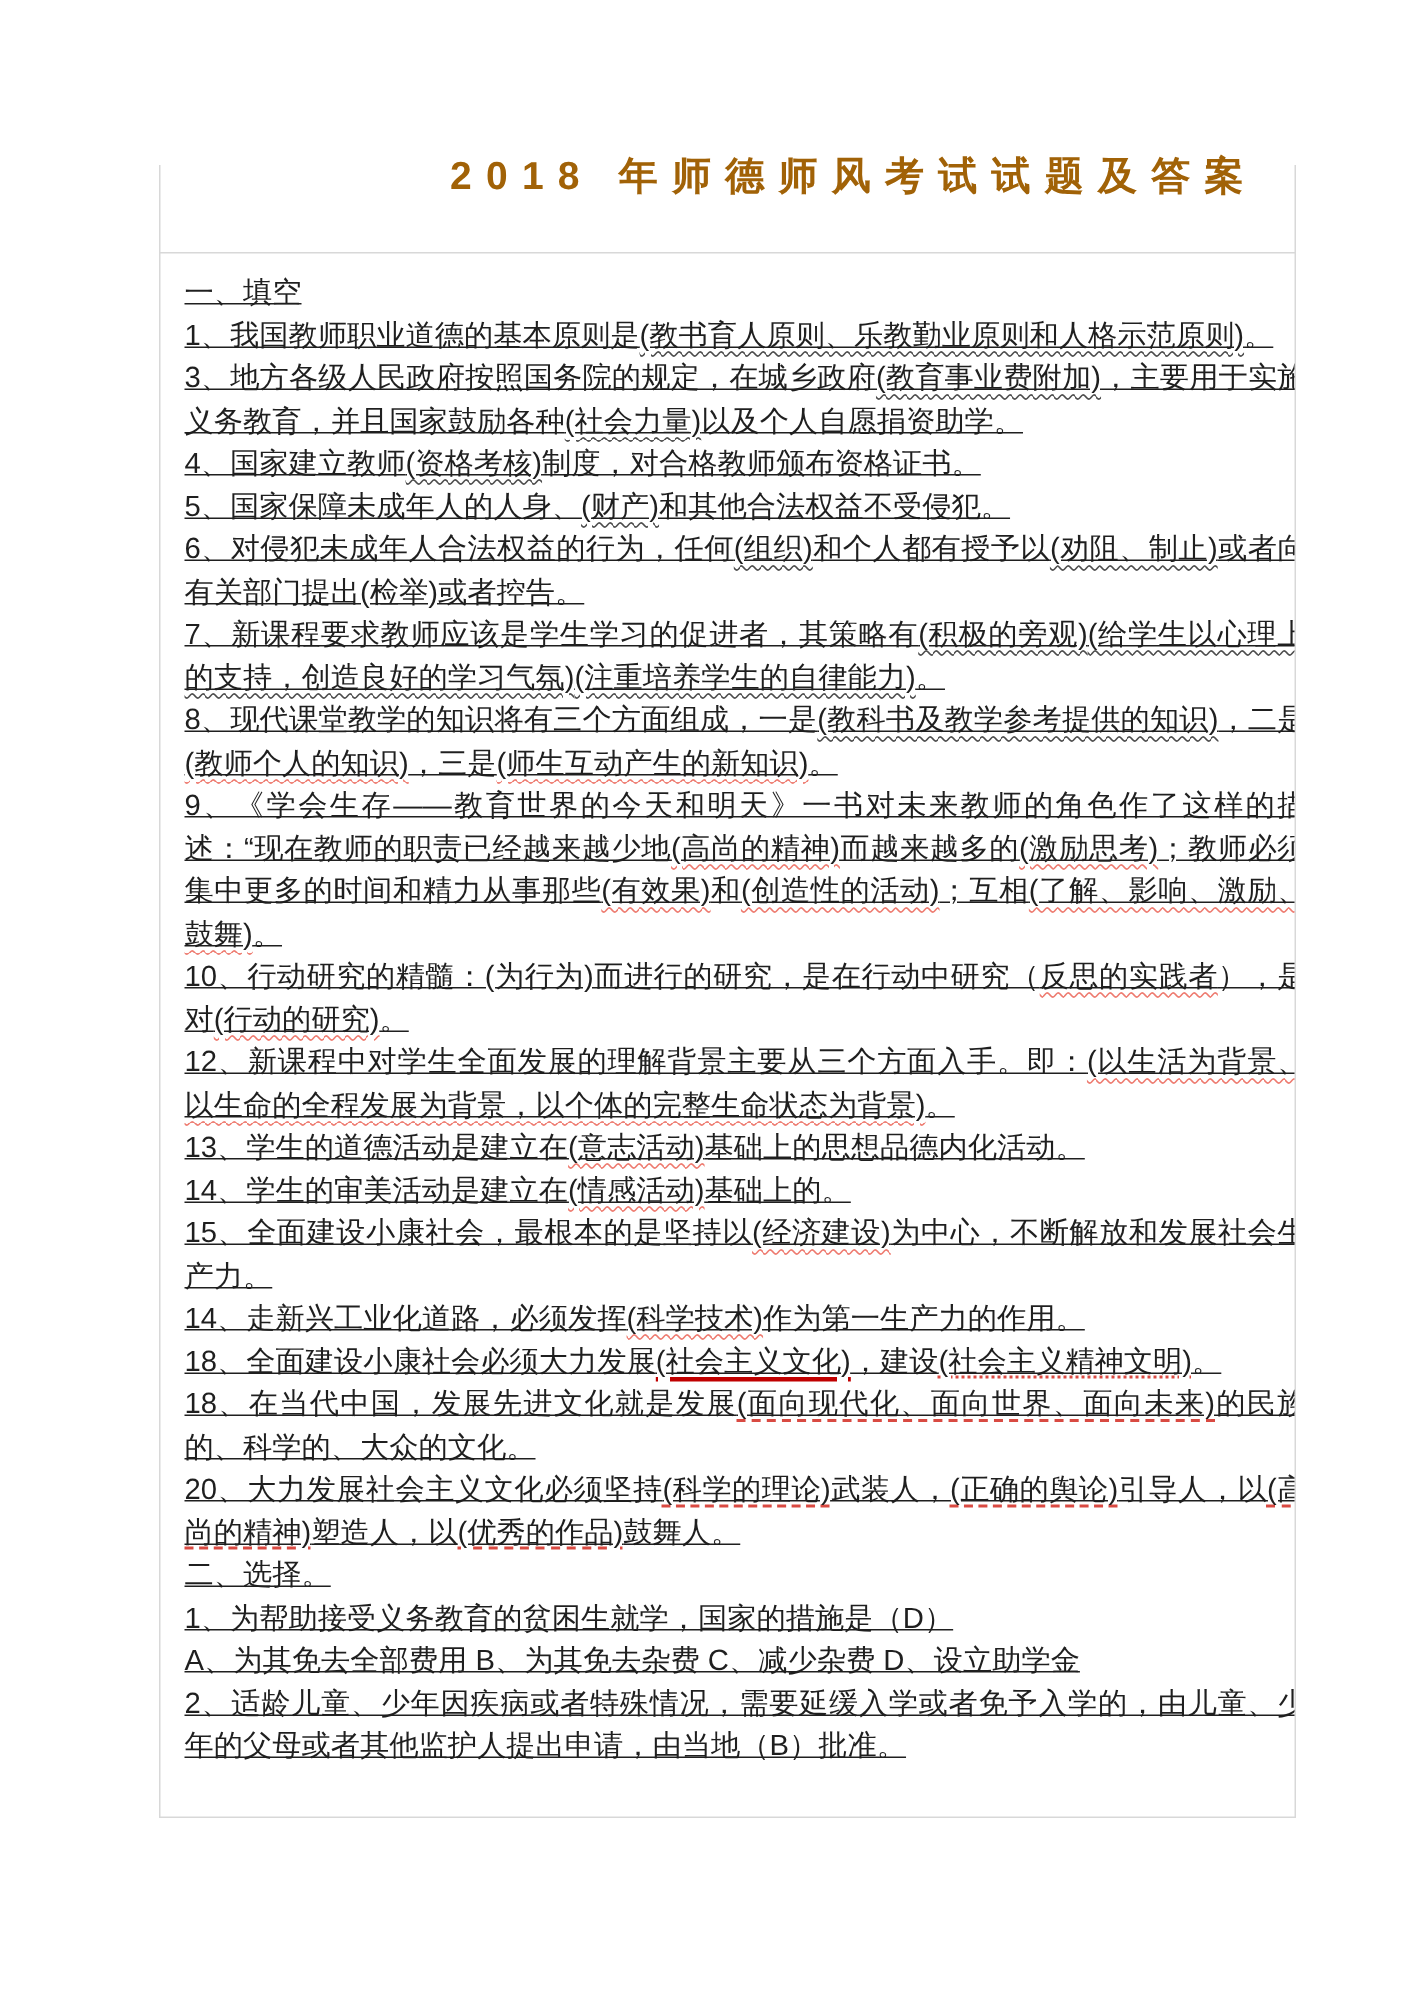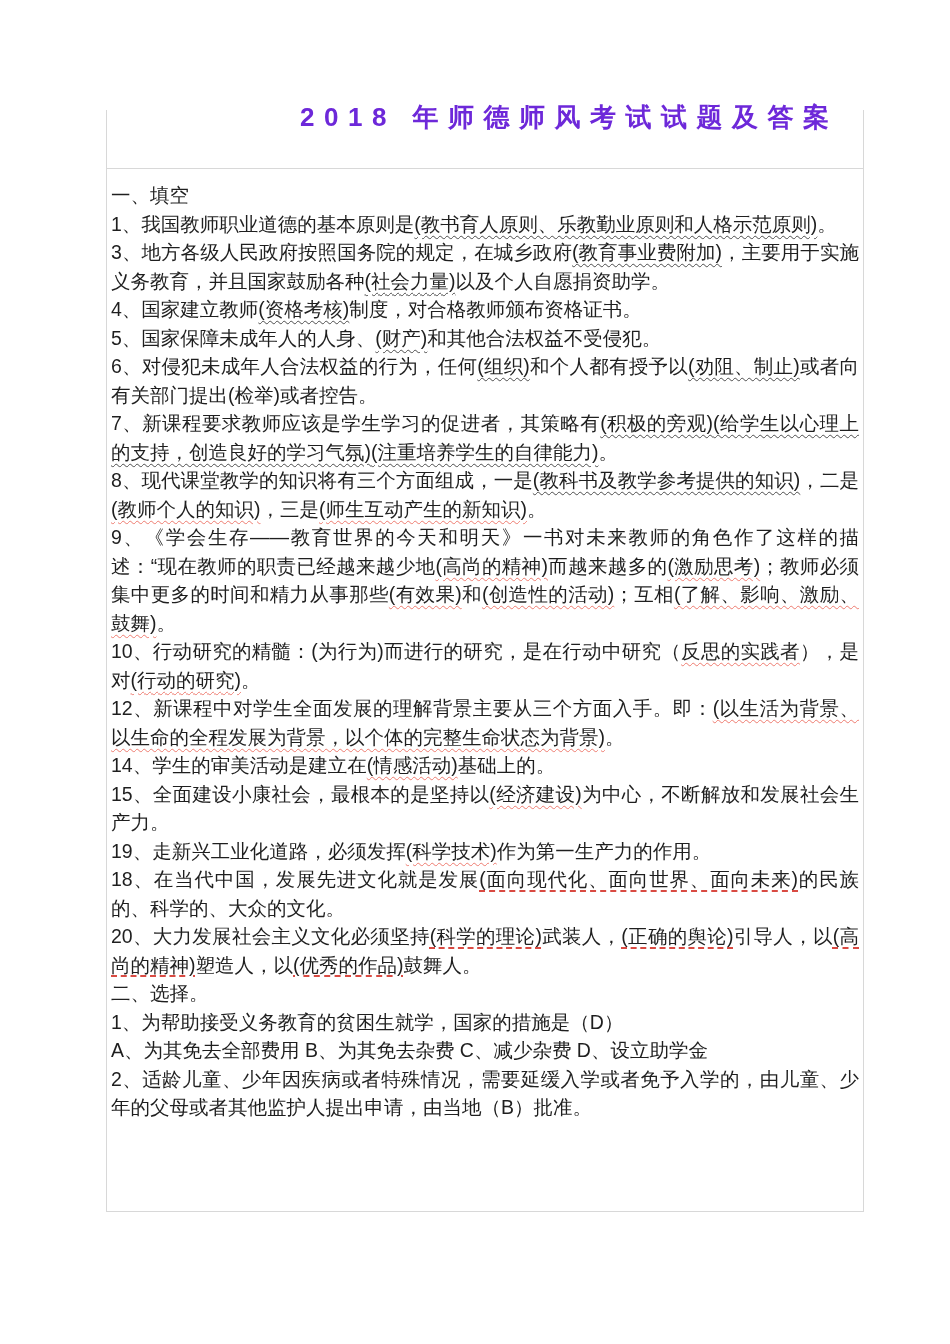--- a/index.html
+++ b/index.html
@@ -11,39 +11,40 @@
     color:#1f1f1f;
     overflow:hidden;
   }
   .doc-title {
     position:absolute;
     top:100px; left:300px;
     font-size:26px;
     font-weight:bold;
     letter-spacing:9.5px;
     white-space:nowrap;
-    color:#6d28d9;
+    color:#a16207;
   }
   
   .title-row-frame {
     position:absolute;
     left:106px; top:110px;
     width:758px; height:58px;
     border-left:1px solid var(--frame,#d8d8d8);
     border-right:1px solid var(--frame,#d8d8d8);
     box-sizing:border-box;
   }
   .body-frame {
     position:absolute;
     left:106px; top:168px;
     width:758px; height:1044px;
     border:1px solid var(--frame,#d8d8d8);
     box-sizing:border-box;
-    padding:12px 0 0 4px;
+    padding:12px 0 0 16px;
     overflow:hidden;
+    text-decoration:underline;
   }
   .para {
     margin:0;
     font-size:19.5px;
     line-height:28.5px;
     text-align:justify;
     width:748px;
     word-break:break-all;
   }
   .u { text-underline-offset:4px;margin-top:40px; }
@@ -96,23 +97,25 @@
         <p class="para"><span>1、我国教师职业道德的基本原则是</span><span class="u u-wavy-dark">(教书育人原则、乐教勤业原则和人格示范原则)</span><span>。</span></p>
         <p class="para"><span>3、地方各级人民政府按照国务院的规定，在城乡政府</span><span class="u u-wavy-dark">(教育事业费附加)</span><span>，主要用于实施义务教育，并且国家鼓励各种</span><span class="u u-wavy-dark">(社会力量)</span><span>以及个人自愿捐资助学。</span></p>
         <p class="para"><span>4、国家建立教师</span><span class="u u-wavy-dark">(资格考核)</span><span>制度，对合格教师颁布资格证书。</span></p>
         <p class="para"><span>5、国家保障未成年人的人身、</span><span class="u u-wavy-dark">(财产)</span><span>和其他合法权益不受侵犯。</span></p>
         <p class="para"><span>6、对侵犯未成年人合法权益的行为，任何</span><span class="u u-wavy-dark">(组织)</span><span>和个人都有授予以</span><span class="u u-wavy-dark">(劝阻、制止)</span><span>或者向有关部门提出(检举)或者控告。</span></p>
         <p class="para"><span>7、新课程要求教师应该是学生学习的促进者，其策略有</span><span class="u u-wavy-dark">(积极的旁观)</span><span class="u u-wavy-dark">(给学生以心理上的支持，创造良好的学习气氛)</span><span class="u u-wavy-dark">(注重培养学生的自律能力)</span><span>。</span></p>
         <p class="para"><span>8、现代课堂教学的知识将有三个方面组成，一是</span><span class="u u-wavy-dark">(教科书及教学参考提供的知识)</span><span>，二是</span><span class="u u-wavy-red">(教师个人的知识)</span><span>，三是</span><span class="u u-wavy-red">(师生互动产生的新知识)</span><span>。</span></p>
         <p class="para"><span>9、《学会生存——教育世界的今天和明天》一书对未来教师的角色作了这样的描述：“现在教师的职责已经越来越少地</span><span class="u u-wavy-red">(高尚的精神)</span><span>而越来越多的</span><span class="u u-wavy-red">(激励思考)</span><span>；教师必须集中更多的时间和精力从事那些</span><span class="u u-wavy-red">(有效果)</span><span>和</span><span class="u u-wavy-red">(创造性的活动)</span><span>；互相</span><span class="u u-wavy-red">(了解、影响、激励、鼓舞)</span><span>。</span></p>
         <p class="para"><span>10、行动研究的精髓：(为行为)而进行的研究，是在行动中研究（</span><span class="u u-wavy-red">反思的实践者</span><span>），是对</span><span class="u u-wavy-red">(行动的研究)</span><span>。</span></p>
         <p class="para"><span>12、新课程中对学生全面发展的理解背景主要从三个方面入手。即：</span><span class="u u-wavy-red">(以生活为背景、以生命的全程发展为背景，以个体的完整生命状态为背景)</span><span>。</span></p>
+        <p class="para"><span>13、学生的道德活动是建立在</span><span class="u u-wavy-red">(意志活动)</span><span>基础上的思想品德内化活动。</span></p>
         <p class="para"><span>14、学生的审美活动是建立在</span><span class="u u-wavy-red">(情感活动)</span><span>基础上的。</span></p>
         <p class="para"><span>15、全面建设小康社会，最根本的是坚持以</span><span class="u u-wavy-red">(经济建设)</span><span>为中心，不断解放和发展社会生产力。</span></p>
-        <p class="para"><span>19、走新兴工业化道路，必须发挥</span><span class="u u-wavy-red">(科学技术)</span><span>作为第一生产力的作用。</span></p>
+        <p class="para"><span>14、走新兴工业化道路，必须发挥</span><span class="u u-wavy-red">(科学技术)</span><span>作为第一生产力的作用。</span></p>
+        <p class="para"><span>18、全面建设小康社会必须大力发展</span><span class="u u-solid-red">(社会主义文化)</span><span>，建设</span><span class="u u-dotted-red">(社会主义精神文明)</span><span>。</span></p>
         <p class="para"><span>18、在当代中国，发展先进文化就是发展</span><span class="u u-dashed-red">(面向现代化、面向世界、面向未来)</span><span>的民族的、科学的、大众的文化。</span></p>
         <p class="para"><span>20、大力发展社会主义文化必须坚持</span><span class="u u-dashdot-red">(科学的理论)</span><span>武装人，</span><span class="u u-dashdot-red">(正确的舆论)</span><span>引导人，以</span><span class="u u-dashdot-red">(高尚的精神)</span><span>塑造人，以</span><span class="u u-dashdot-red">(优秀的作品)</span><span>鼓舞人。</span></p>
         <p class="para"><span>二、选择。</span></p>
         <p class="para"><span>1、为帮助接受义务教育的贫困生就学，国家的措施是（D）</span></p>
         <p class="para"><span>A、为其免去全部费用 B、为其免去杂费 C、减少杂费 D、设立助学金</span></p>
         <p class="para"><span>2、适龄儿童、少年因疾病或者特殊情况，需要延缓入学或者免予入学的，由儿童、少年的父母或者其他监护人提出申请，由当地（B）批准。</span></p>
       </div>
   </div>
 </div>
 

